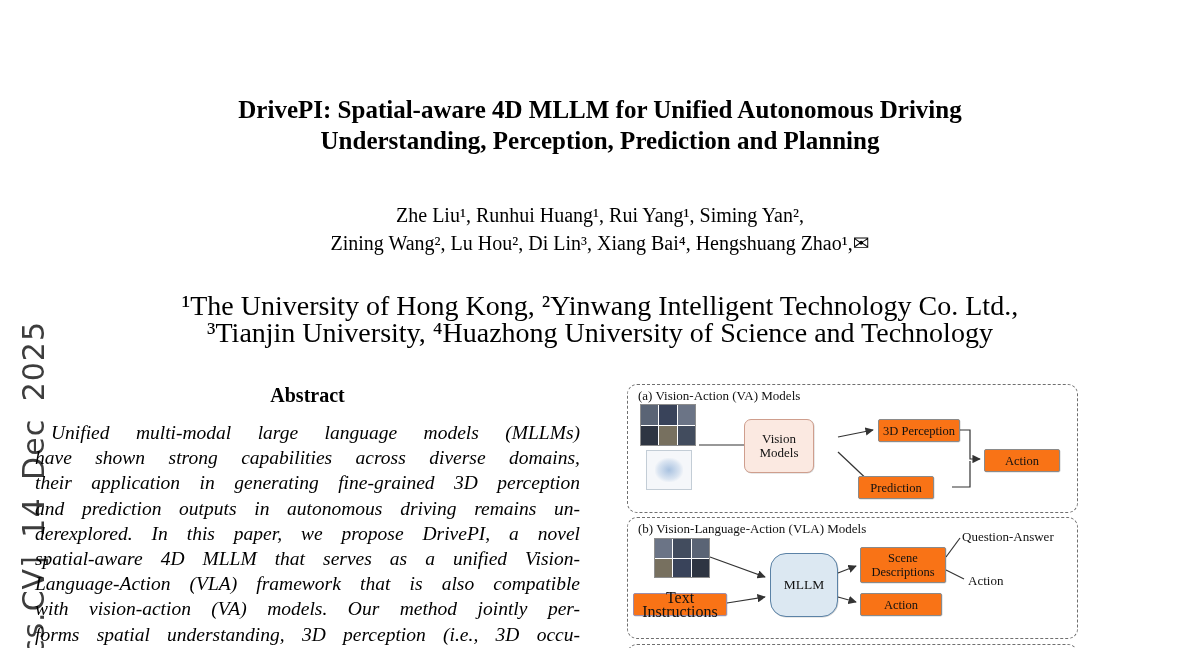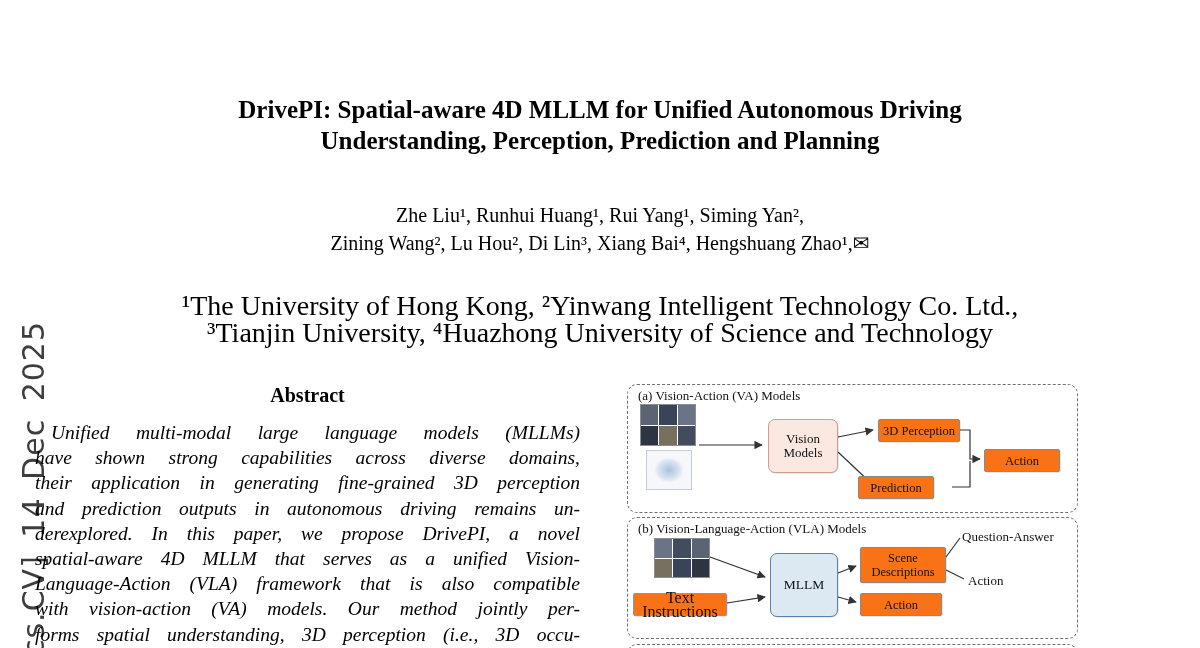--- a/index.html
+++ b/index.html
@@ -138,36 +138,36 @@
     text-align: center;
     background: #f97316;
     border: 1px solid #8a8a8a;
     border-radius: 2px;
     box-shadow: 0.5px 0.5px 0 rgba(0,0,0,0.18);
     font-size: 12.5px;
     line-height: 14px;
     color: #111;
   }
   .vision-models {
-    left: 768px; top: 419px; width: 68px; height: 52px;
+    left: 744px; top: 419px; width: 68px; height: 52px;
     background: var(--vision-models-bg, #fbe9e1);
     border: 1px solid var(--vision-models-border, #cf9e8d);
     border-radius: 7px;
     font-size: 13px;
   }
   .box-3dperc  { left: 878px; top: 419px; width: 80px; height: 21px; }
   .box-pred    { left: 858px; top: 476px; width: 74px; height: 21px; }
   .box-action-a{ left: 984px; top: 449px; width: 74px; height: 21px; }
 
   .text-instr  { left: 633px; top: 593px; width: 92px; height: 21px; font-size: 16px; border-color: #9b8fae; }
   .mllm {
     left: 770px; top: 553px; width: 66px; height: 62px;
     background: var(--mllm-bg, #dce8f2);
     border: 1px solid var(--mllm-border, #5b82a6);
-    border-radius: 7px;
+    border-radius: 16px;
     font-size: 13.5px;
   }
   .box-scene   { left: 860px; top: 547px; width: 84px; height: 34px; }
   .box-action-b{ left: 860px; top: 593px; width: 80px; height: 21px; }
 
   .out-label {
     position: absolute;
     font-size: 13px;
     color: #111;
     white-space: nowrap;

